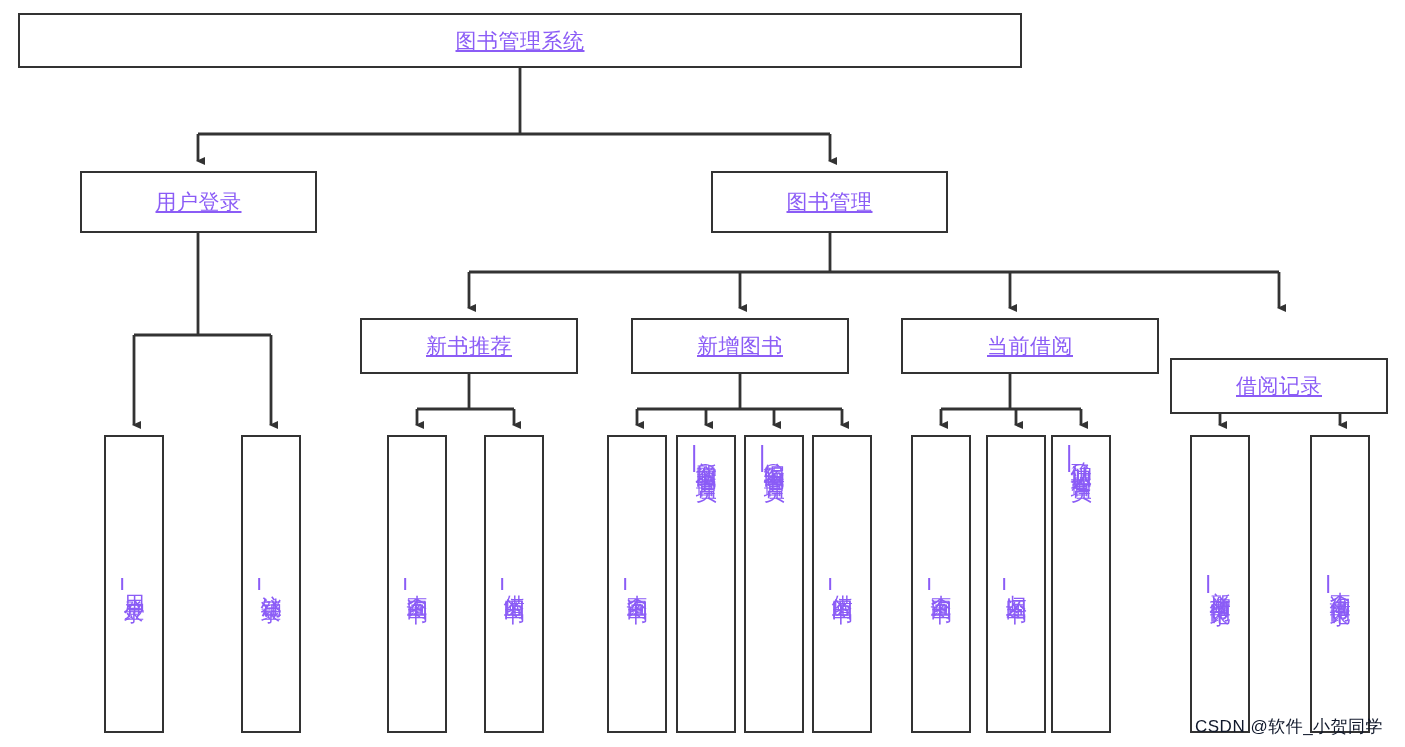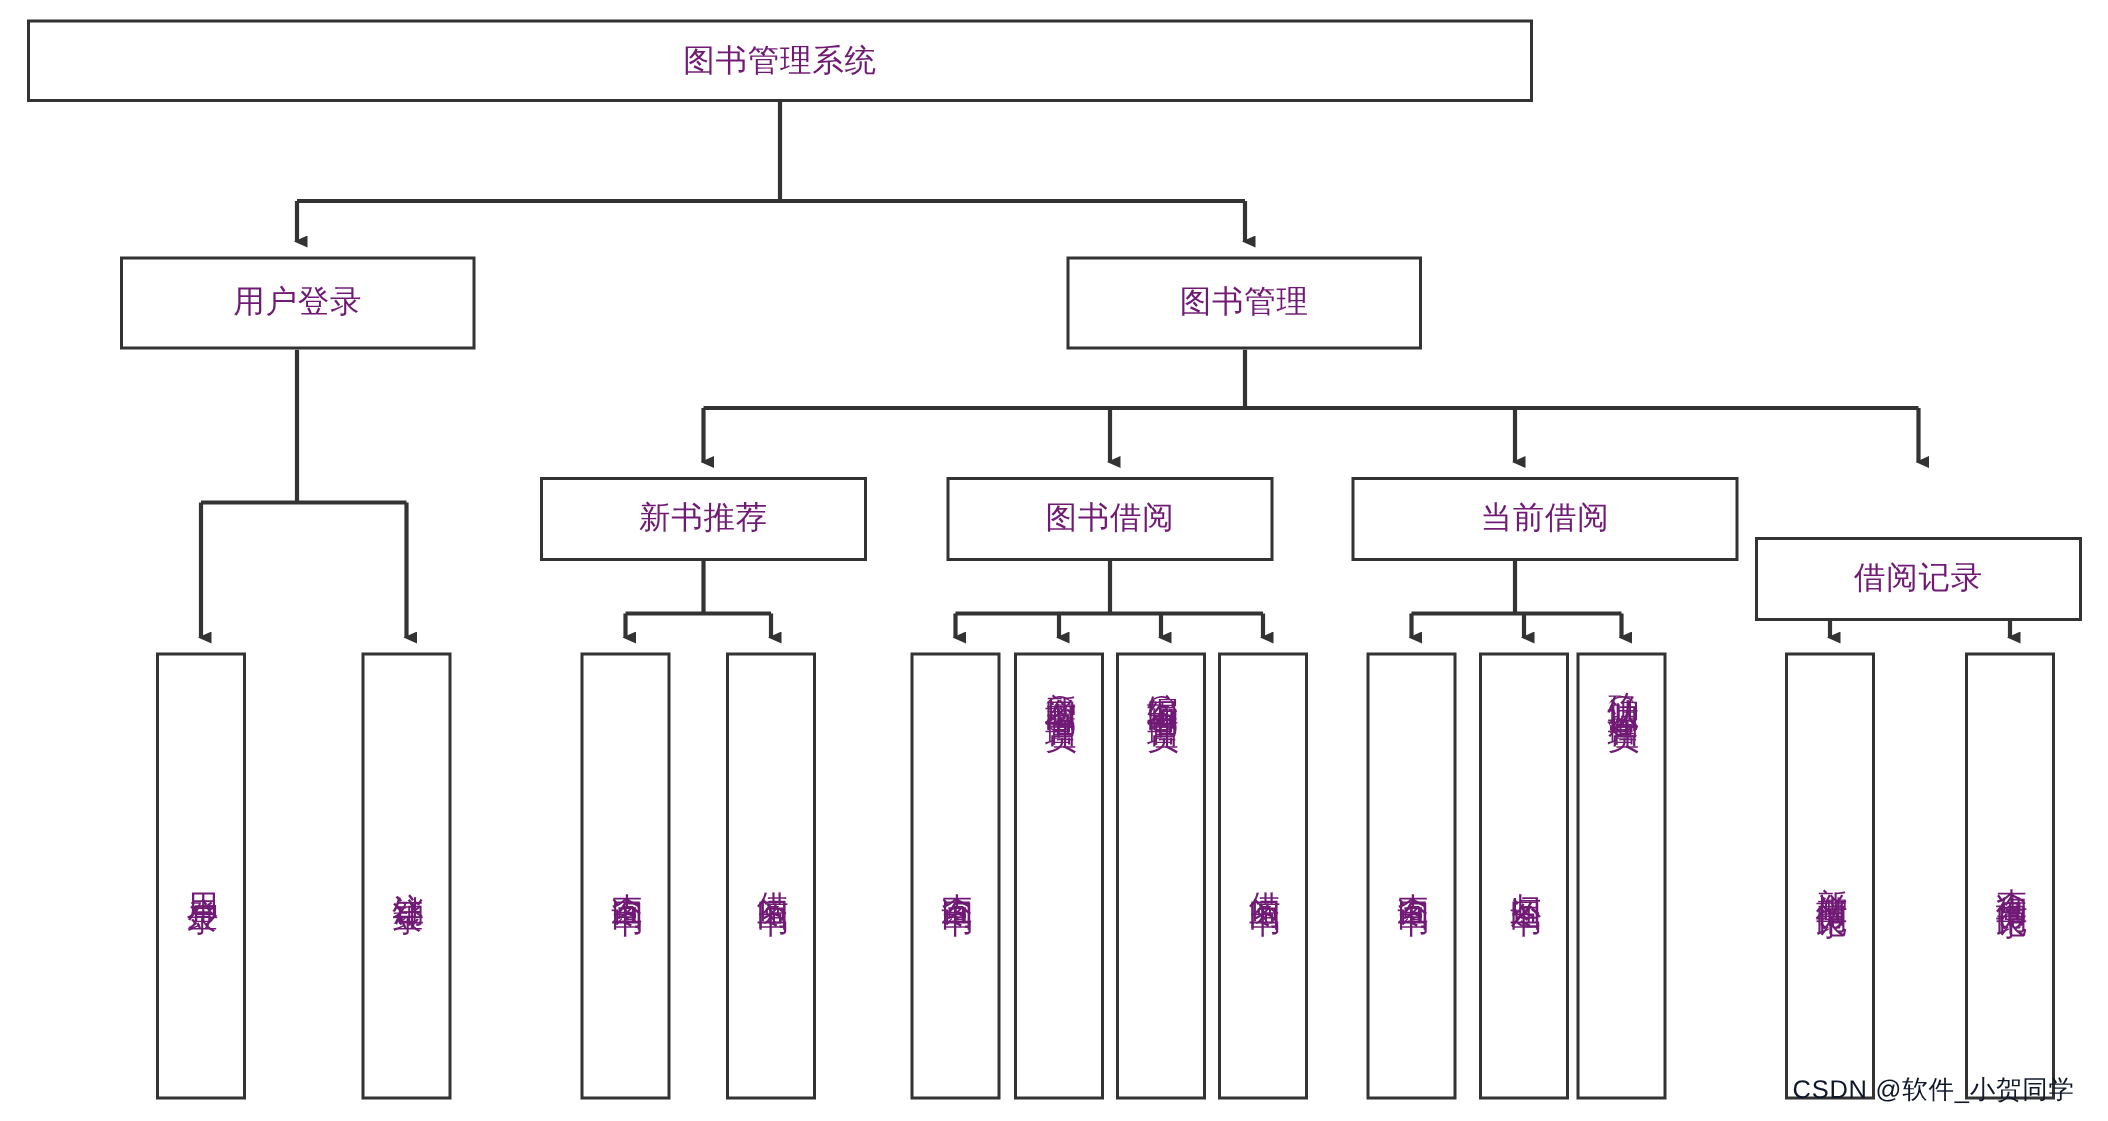--- a/index.html
+++ b/index.html
@@ -31,23 +31,24 @@
     box-sizing: border-box;
     border: 2.5px solid #333333;
     background: #ffffff;
     display: flex;
     align-items: center;
     justify-content: center;
   }
   .node .label {
     font-size: 21px;
     line-height: 1.12;
-    color: #701a75;
+    color: #8b5cf6;
     letter-spacing: 0.5px;
     white-space: nowrap;
+    text-decoration: underline;
   }
   .node.vertical {
     align-items: center;
     justify-content: center;
     padding: 4px 0;
   }
   .node.vertical .label {
     writing-mode: vertical-rl;
     text-orientation: upright;
     -webkit-writing-mode: vertical-rl;
@@ -135,21 +136,21 @@
     <span class="label">用户登录</span>
   </div>
   <div class="node" style="left:711px; top:171px; width:237px; height:62px;">
     <span class="label">图书管理</span>
   </div>
 
   <div class="node" style="left:360px; top:318px; width:218px; height:56px;">
     <span class="label">新书推荐</span>
   </div>
   <div class="node" style="left:631px; top:318px; width:218px; height:56px;">
-    <span class="label">图书借阅</span>
+    <span class="label">新增图书</span>
   </div>
   <div class="node" style="left:901px; top:318px; width:258px; height:56px;">
     <span class="label">当前借阅</span>
   </div>
   <div class="node" style="left:1170px; top:318px; width:218px; height:56px;margin-top:40px;">
     <span class="label">借阅记录</span>
   </div>
 
   <div class="node vertical" style="left:104px; top:435px; width:60px; height:298px;">
     <span class="label">用户登录</span>

